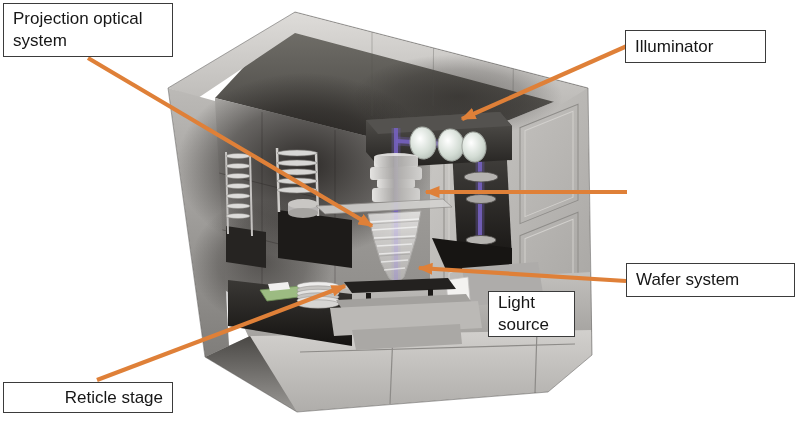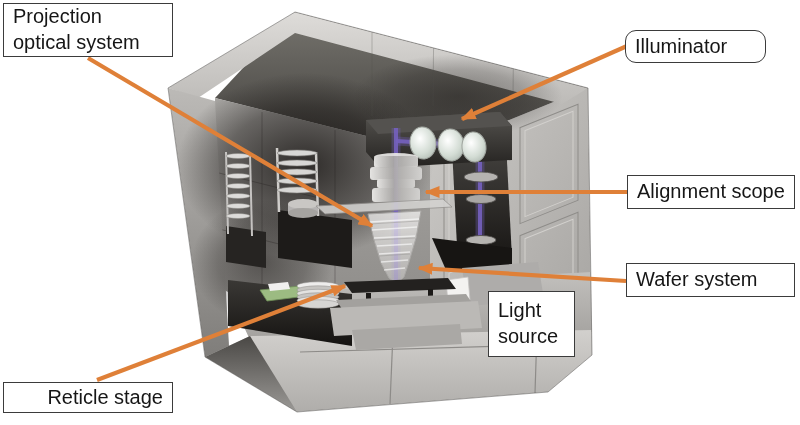--- a/index.html
+++ b/index.html
@@ -10,21 +10,21 @@
   .stage{
     position:relative;width:800px;height:425px;overflow:hidden;background:#fff;
     font-family:"Liberation Sans", sans-serif;
   }
   .scene{position:absolute;left:0;top:0;}
   .callout{
     position:absolute;box-sizing:border-box;
     background:var(--label-bg);
     border:1.5px solid var(--label-border);
     color:var(--label-text);
-    font-size:20px;line-height:1.28;
+    font-size:17px;line-height:1.28;
     display:flex;flex-direction:column;justify-content:center;
     padding:4px 9px;z-index:5;
   }
   .arrow-line{stroke:var(--arrow);stroke-width:4.2;}
   .ah{fill:var(--arrow);}
   .beam{stroke:var(--beam);}
   .beamglow{stroke:var(--beam);opacity:.32;}
 </style>
 </head>
 <body>
@@ -258,22 +258,21 @@
       <line class="arrow-line" x1="88" y1="58" x2="372" y2="226" marker-end="url(#ah)"></line>
       <line class="arrow-line" x1="627" y1="46" x2="462" y2="119" marker-end="url(#ah)"></line>
       <line class="arrow-line" x1="627" y1="192" x2="426" y2="192" marker-end="url(#ah)"></line>
       <line class="arrow-line" x1="626" y1="281" x2="419" y2="268" marker-end="url(#ah)"></line>
       <line class="arrow-line" x1="97" y1="380" x2="345" y2="286" marker-end="url(#ah)"></line>
     </g>
   </svg>
 
   <div class="callout" style="left:3px;top:3px;width:170px;height:54px;">Projection optical system</div>
 
-  <div class="callout" style="left:625px;top:30px;width:141px;height:33px;border-radius:11px;">Illuminator</div>
-
-  <div class="callout" style="left:627px;top:175px;width:168px;height:34px;">Alignment scope</div>
+  <div class="callout" style="left:625px;top:30px;width:141px;height:33px;">Illuminator</div>
+
 
   <div class="callout" style="left:626px;top:263px;width:169px;height:34px;">Wafer system</div>
 
-  <div class="callout" style="left:488px;top:291px;width:87px;height:66px;">Light source</div>
+  <div class="callout" style="left:488px;top:291px;width:87px;height:46px;">Light source</div>
 
   <div class="callout" style="left:3px;top:382px;width:170px;height:31px;text-align:right;">Reticle stage</div>
 </div>
 
 </body></html>

